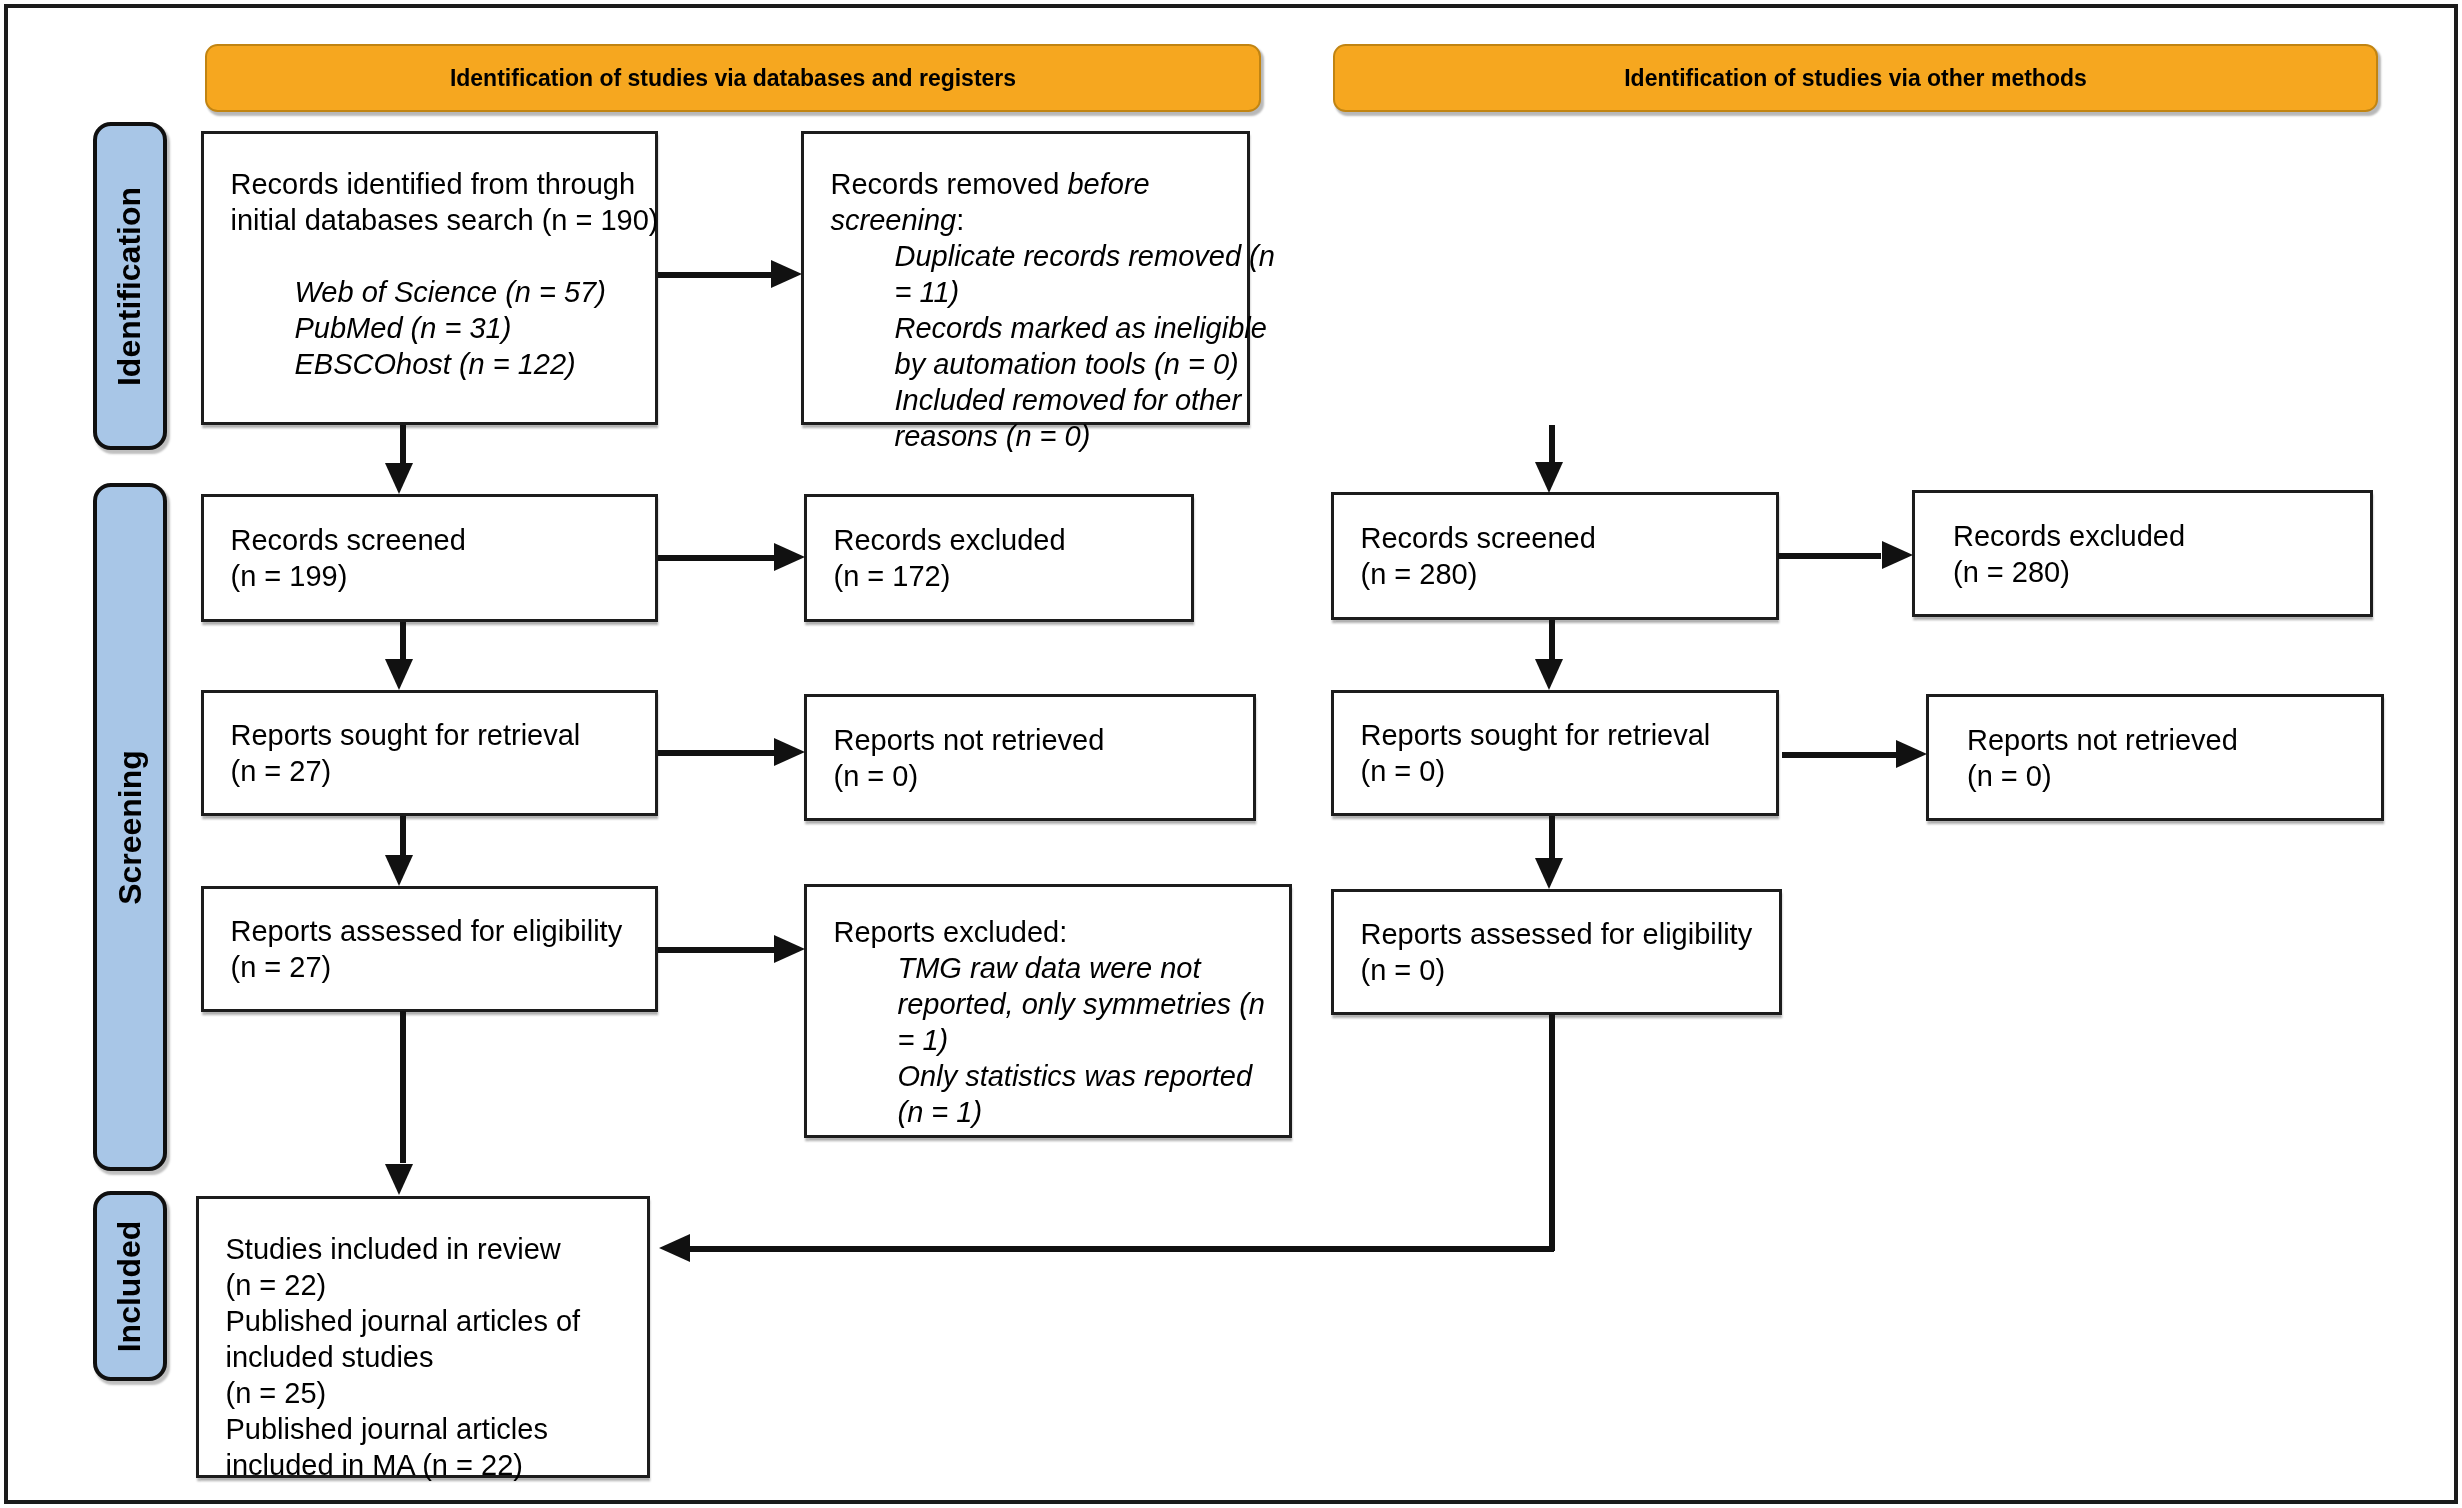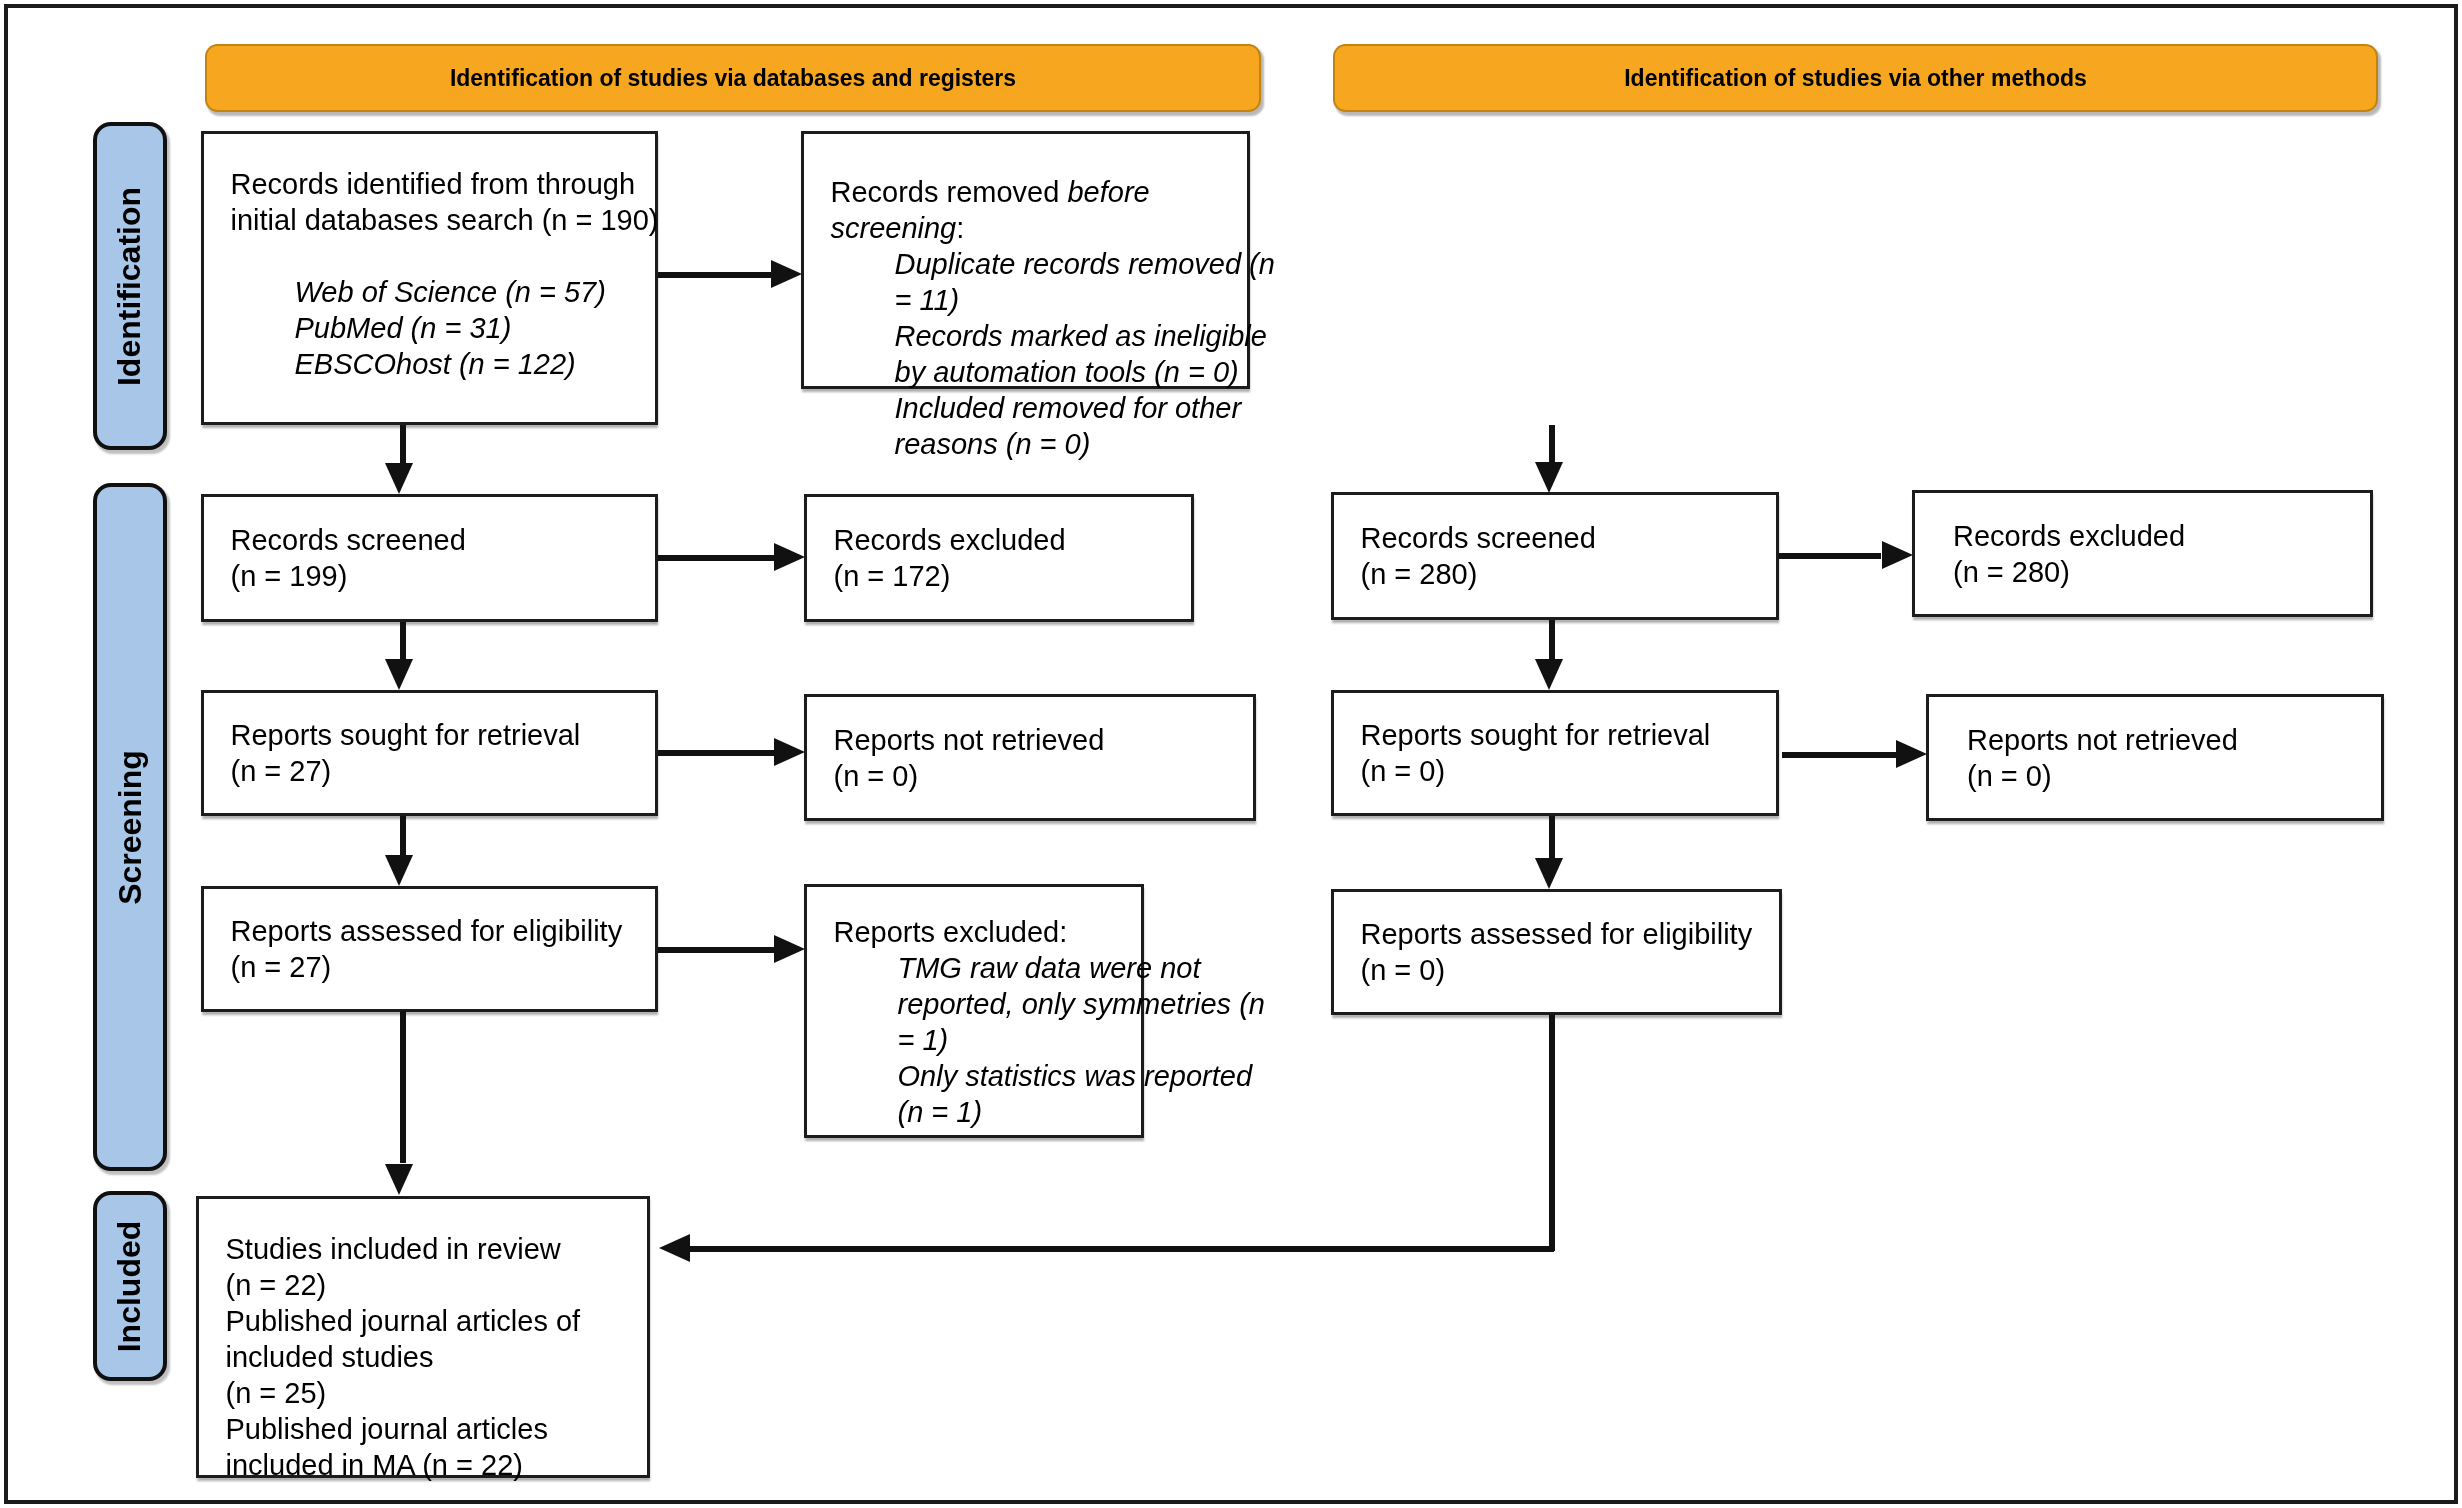--- a/index.html
+++ b/index.html
@@ -70,21 +70,21 @@
 
   <div class="box topalign" style="left:201px;top:131px;width:457px;height:294px;padding-top:32px">
     <div class="line">Records identified from through</div>
     <div class="line">initial databases search (n = 190)</div>
     <div class="line spacer"></div>
     <div class="line ind">Web of Science (n = 57)</div>
     <div class="line ind">PubMed (n = 31)</div>
     <div class="line ind">EBSCOhost (n = 122)</div>
   </div>
 
-  <div class="box topalign" style="left:801px;top:131px;width:449px;height:258px;padding-top:40px">
+  <div class="box topalign" style="left:801px;top:131px;width:449px;height:294px;padding-top:32px">
     <div class="line"><span>Records removed </span><span class="it">before</span></div>
     <div class="line"><span class="it">screening</span><span>:</span></div>
     <div class="line ind">Duplicate records removed (n</div>
     <div class="line ind">= 11)</div>
     <div class="line ind">Records marked as ineligible</div>
     <div class="line ind">by automation tools (n = 0)</div>
     <div class="line ind">Included removed for other</div>
     <div class="line ind">reasons (n = 0)</div>
   </div>
 
@@ -106,21 +106,21 @@
   <div class="box" style="left:804px;top:694px;width:452px;height:127px">
     <div class="line">Reports not retrieved</div>
     <div class="line">(n = 0)</div>
   </div>
 
   <div class="box" style="left:201px;top:886px;width:457px;height:126px">
     <div class="line">Reports assessed for eligibility</div>
     <div class="line">(n = 27)</div>
   </div>
 
-  <div class="box topalign" style="left:804px;top:884px;width:340px;height:254px;padding-top:26.5px">
+  <div class="box topalign" style="left:804px;top:884px;width:488px;height:254px;padding-top:26.5px">
     <div class="line">Reports excluded:</div>
     <div class="line ind">TMG raw data were not</div>
     <div class="line ind">reported, only symmetries (n</div>
     <div class="line ind">= 1)</div>
     <div class="line ind">Only statistics was reported</div>
     <div class="line ind">(n = 1)</div>
   </div>
 
   <div class="box topalign" style="left:196px;top:1196px;width:454px;height:282px;padding-top:32px">
     <div class="line">Studies included in review</div>

